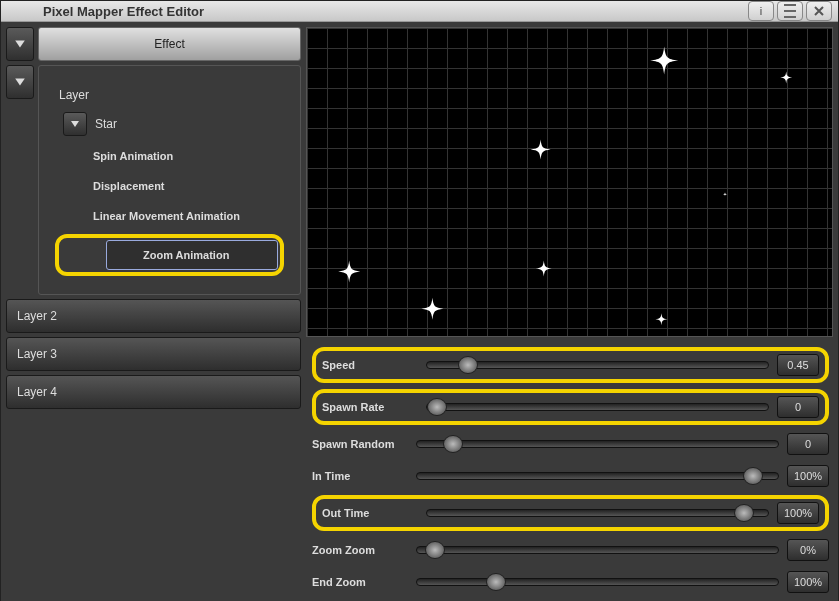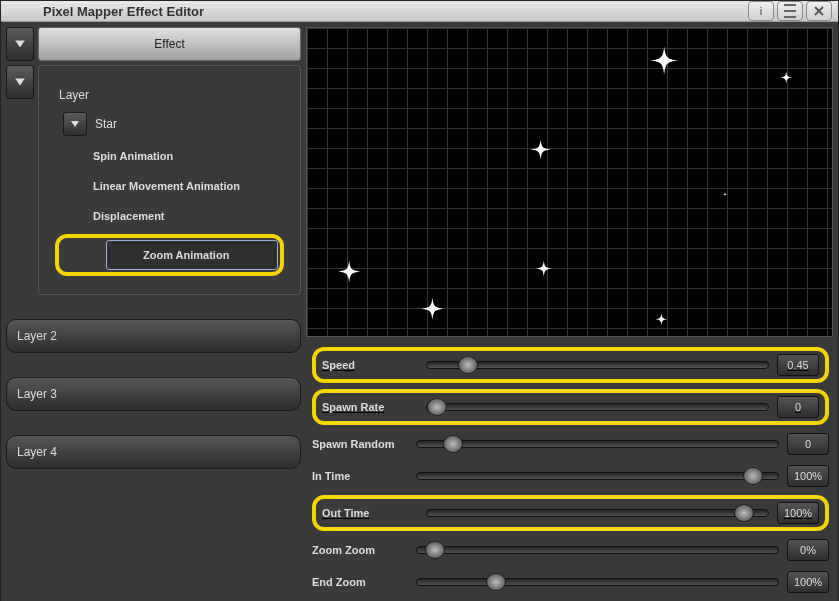--- a/index.html
+++ b/index.html
@@ -29,30 +29,30 @@
 .layer-label { font-size:12px; color:#ddd; padding:6px 4px 2px 4px; }
 .sub-expand { width:24px; height:24px; background: linear-gradient(#5a5a5a,#2f2f2f); border:1px solid #1a1a1a; border-radius:3px; display:flex; align-items:center; justify-content:center; cursor:pointer; }
 .sub-expand svg { width:10px; height:10px; fill:#ddd; }
 .star-row { display:flex; align-items:center; gap:8px; padding:6px 4px 4px 8px; }
 .star-label { font-size:12px; color:#ddd; }
 .tree-item { font-size:11px; font-weight:bold; color:#ddd; padding:8px 4px 8px 38px; cursor:pointer; }
 .tree-item.selected { border:1px solid #9ad; border-radius:3px; background:#2f2f2f; padding-left:36px;margin-left:45px; }
 
 .highlight { border:4px solid #f5d400; border-radius:12px; padding:2px; margin:2px 0; }
 
-.layer-btn { height:34px; background: linear-gradient(#555,#2e2e2e); border:1px solid #1a1a1a; border-radius:10px; display:flex; align-items:center; padding-left:10px; font-size:12px; color:#ddd; cursor:pointer; margin-top:20px; }
+.layer-btn { height:34px; background: linear-gradient(#555,#2e2e2e); border:1px solid #1a1a1a; border-radius:3px; display:flex; align-items:center; padding-left:10px; font-size:12px; color:#ddd; cursor:pointer; margin-top:0; }
 
 
 .right { flex:1; display:flex; flex-direction:column; gap:6px; }
 .preview { height:310px; background:#000; border:1px solid #555; position:relative; overflow:hidden; }
 .grid-overlay { position:absolute; inset:0; background-image: linear-gradient(#333 1px, transparent 1px), linear-gradient(90deg, #333 1px, transparent 1px); background-size:20px 20px; }
 
 .sliders { flex:1; padding:4px 4px 4px 6px; display:flex; flex-direction:column; gap:6px; }
 .slider-row { display:flex; align-items:center; height:26px; gap:8px; }
-.slider-row.hl { border:4px solid #f5d400; border-radius:12px; padding:2px 6px; height:36px;text-decoration:underline; }
+.slider-row.hl { border:4px solid #f5d400; border-radius:12px; padding:2px 6px; height:36px; }
 .slider-label { width:96px; font-size:11px; font-weight:bold; color:#ddd; }
 .slider-track { flex:1; height:8px; background: linear-gradient(#222,#555); border:1px solid #111; border-radius:4px; position:relative; }
 .slider-thumb { position:absolute; top:50%; transform:translate(-50%,-50%); width:20px; height:18px; background: radial-gradient(ellipse at center,#bbb 0%,#666 70%,#333 100%); border:1px solid #222; border-radius:50%; cursor:pointer; }
 .slider-value { width:42px; height:22px; background: linear-gradient(#555,#2e2e2e); border:1px solid #111; border-radius:3px; display:flex; align-items:center; justify-content:center; font-size:11px; color:#ddd; }
 
 </style>
 </head>
 <body>
 
 <div class="window">
@@ -91,22 +91,22 @@
           <div class="layer-label">Layer</div>
           <div class="star-row">
             <div class="sub-expand">
               <svg viewBox="0 0 10 10">
                   <path d="M1 2 L9 2 L5 8 Z"></path>
                 </svg>
             </div>
             <div class="star-label">Star</div>
           </div>
           <div class="tree-item">Spin Animation</div>
+          <div class="tree-item">Displacement</div>
           <div class="tree-item">Linear Movement Animation</div>
-          <div class="tree-item">Displacement</div>
           <div class="highlight">
             <div class="tree-item selected">Zoom Animation</div>
           </div>
         </div>
       </div>
 
       <div class="layer-btn">Layer 2</div>
       <div class="layer-btn">Layer 3</div>
       <div class="layer-btn">Layer 4</div>
 

